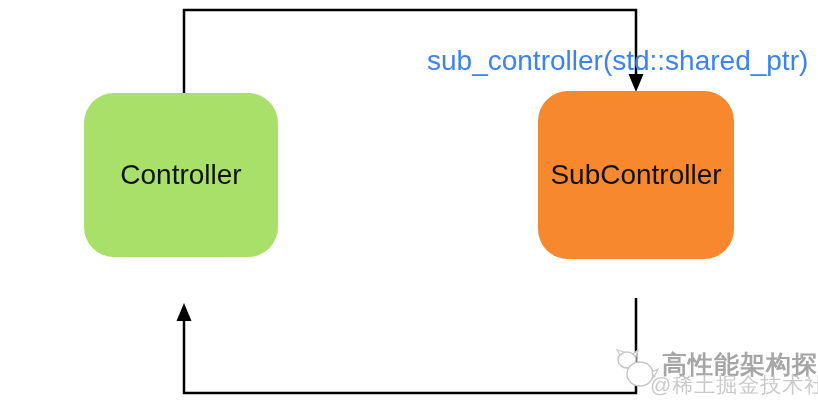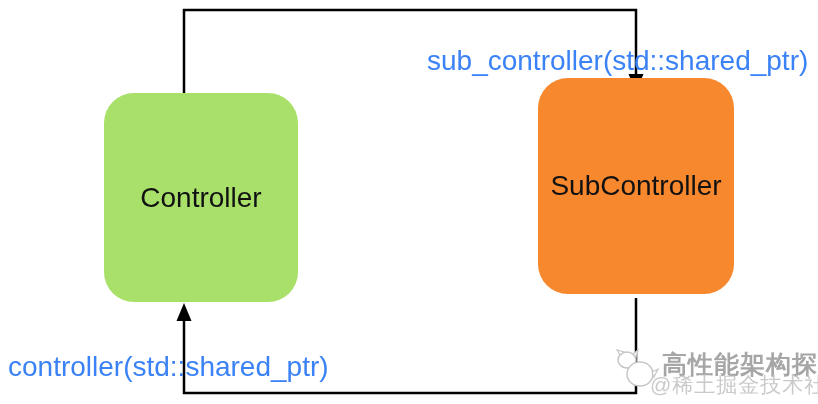--- a/index.html
+++ b/index.html
@@ -24,26 +24,26 @@
   .node {
     position: absolute;
     border-radius: 30px;
     display: flex;
     align-items: center;
     justify-content: center;
     font-size: 28px;
     color: #111111;
   }
   .node-controller {
-    left: 104px; top: 93px;
-    width: 194px; height: 209px;
+    left: 84px; top: 93px;
+    width: 194px; height: 164px;
   }
   .node-subcontroller {
-    left: 538px; top: 78px;
-    width: 196px; height: 216px;
+    left: 538px; top: 91px;
+    width: 196px; height: 168px;
   }
   .edge-label {
     position: absolute;
     font-size: 28px;
     color: #3b82f6;
     white-space: nowrap;
   }
   .edge-label-top {
     left: 427px; top: 45px;
   }
@@ -96,21 +96,20 @@
   <div class="node node-controller" style="background-color: rgb(168, 224, 106);">
     <span>Controller</span>
   </div>
 
   <div class="node node-subcontroller" style="background-color: rgb(247, 136, 46);">
     <span>SubController</span>
   </div>
 
   <div class="edge-label edge-label-top">sub_controller(std::shared_ptr)</div>
 
-  <div class="edge-label edge-label-bottom">controller(std::shared_ptr)</div>
 
   <div class="watermark">
     <svg class="watermark-icon" width="46" height="44" viewBox="0 0 46 44" xmlns="http://www.w3.org/2000/svg">
       <ellipse cx="13" cy="13" rx="9" ry="8" fill="#ffffff" stroke="#c6c6c6" stroke-width="1.5"></ellipse>
       <path d="M 6 8 L 3 3 L 10 5 Z" fill="#ffffff" stroke="#c6c6c6" stroke-width="1.2"></path>
       <path d="M 19 7 L 24 3 L 22 10 Z" fill="#ffffff" stroke="#c6c6c6" stroke-width="1.2"></path>
       <ellipse cx="26" cy="27" rx="13" ry="12" fill="#ffffff" stroke="#c6c6c6" stroke-width="1.5"></ellipse>
       <path d="M 38 25 L 44 22 L 40 30 Z" fill="#ffffff" stroke="#c6c6c6" stroke-width="1.2"></path>
     </svg>
     <div class="watermark-line1">高性能架构探索</div>

